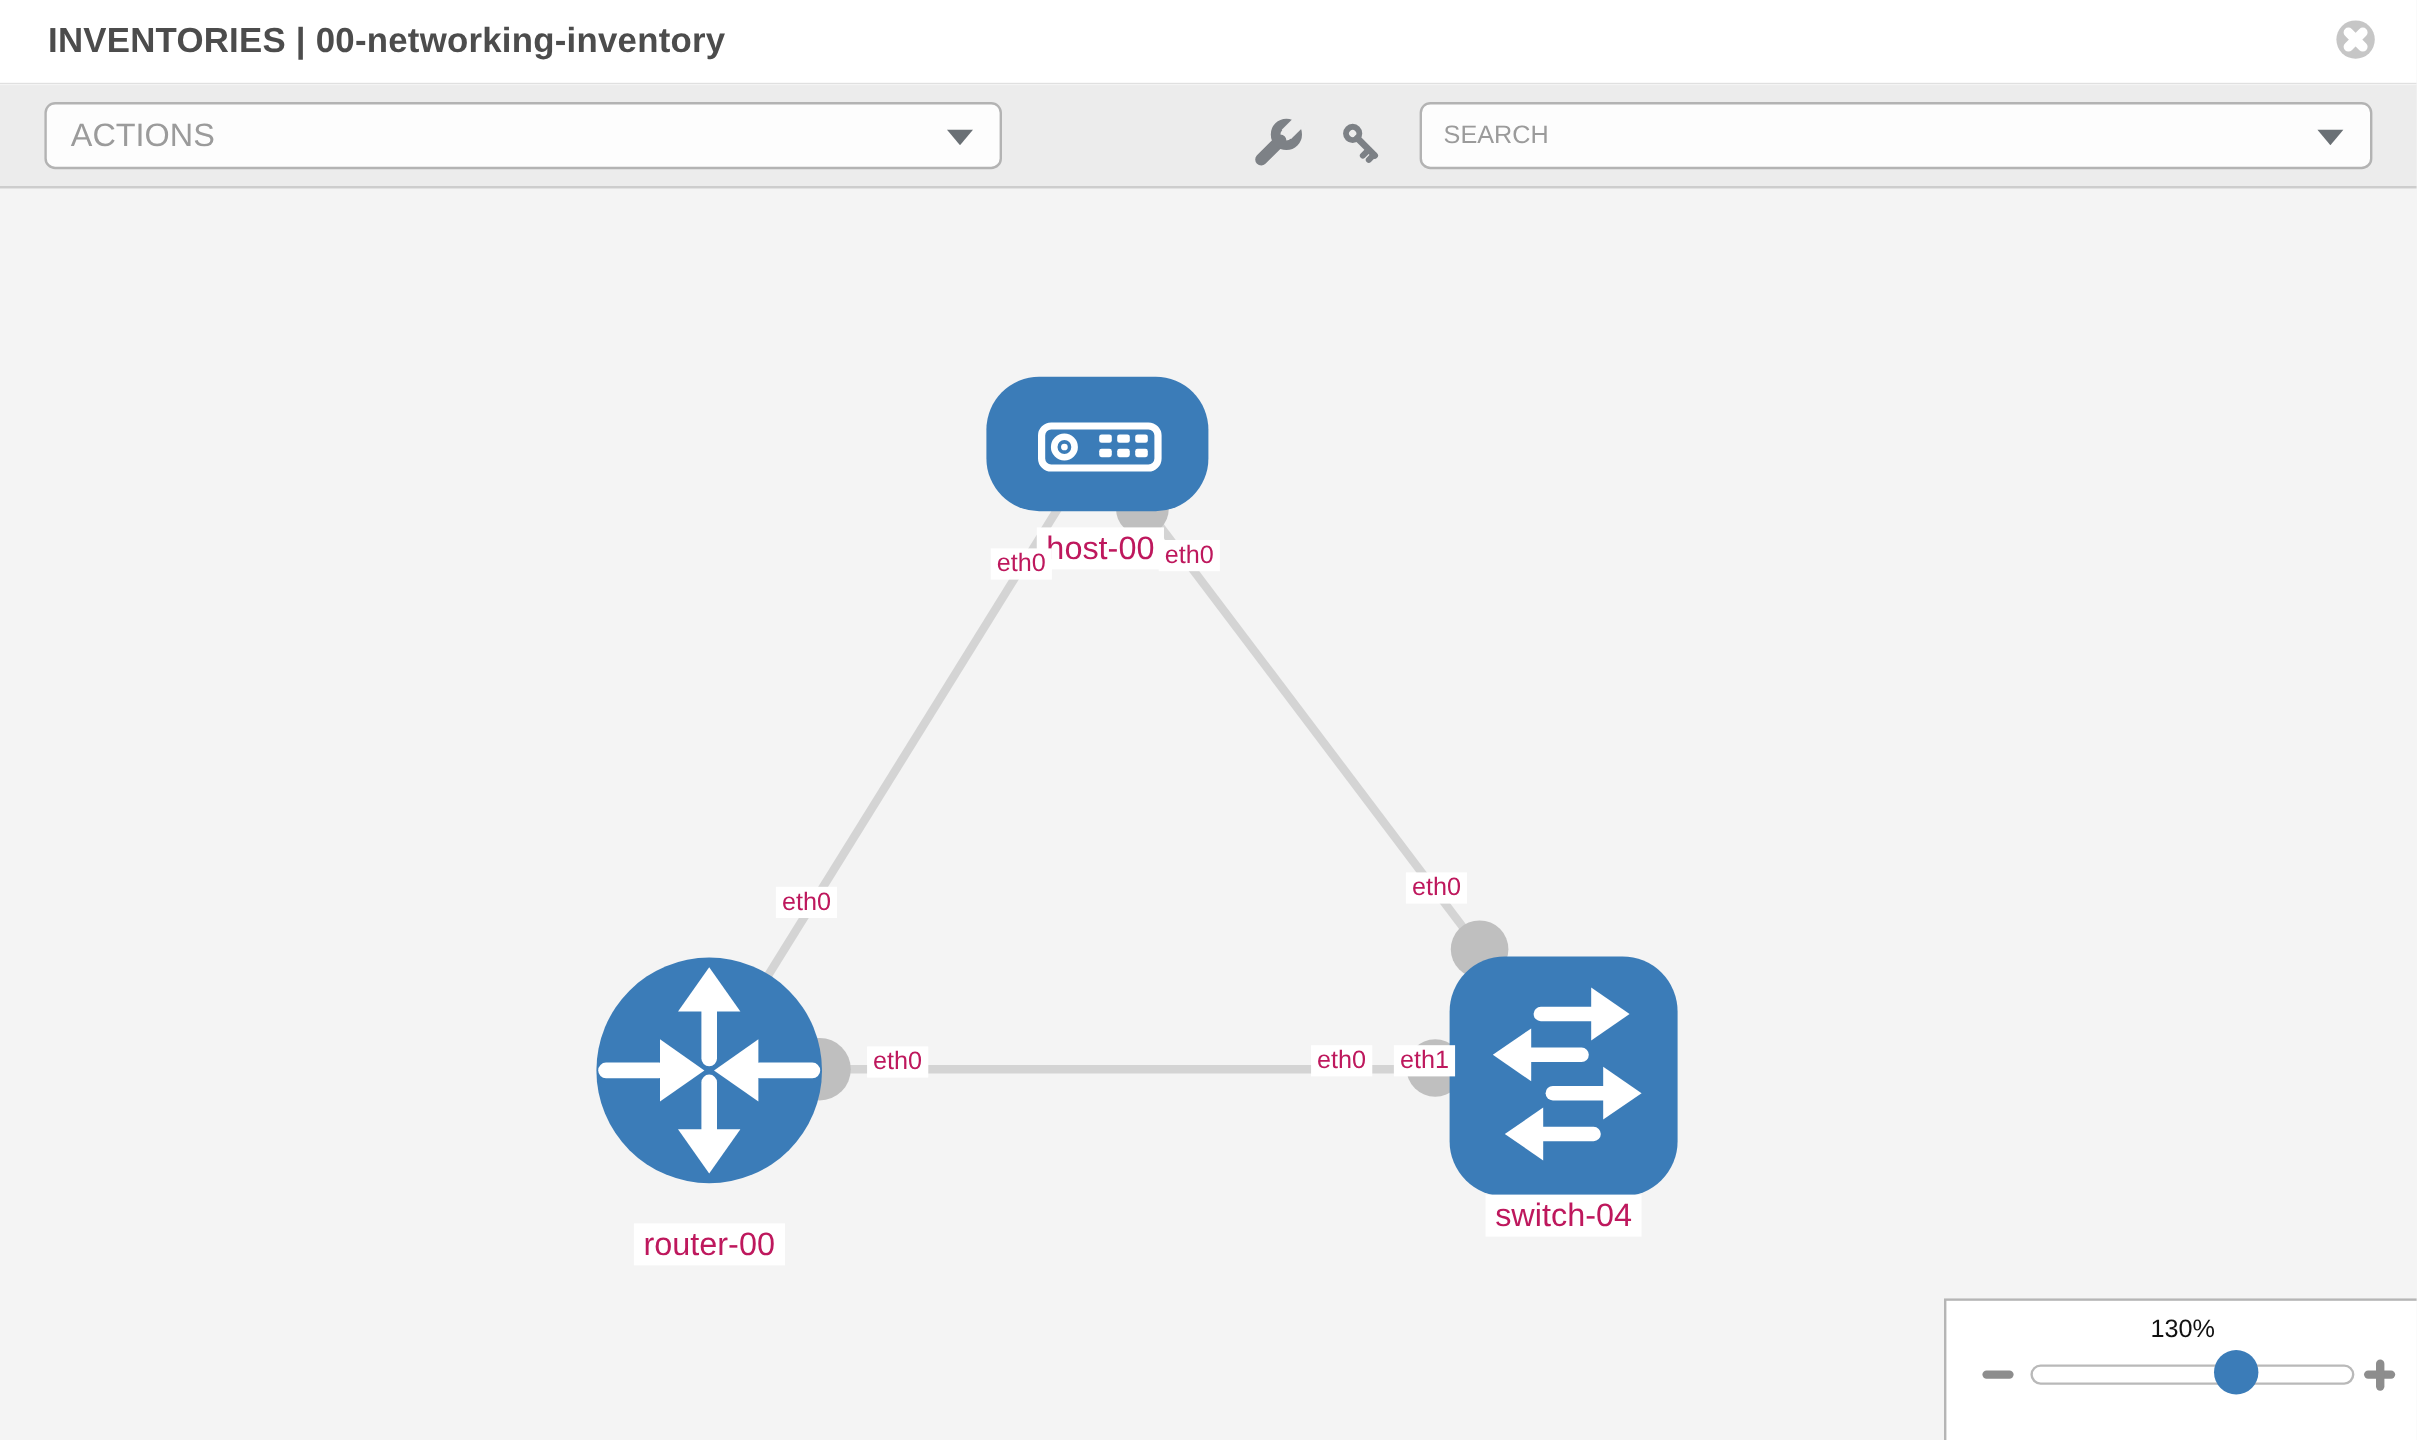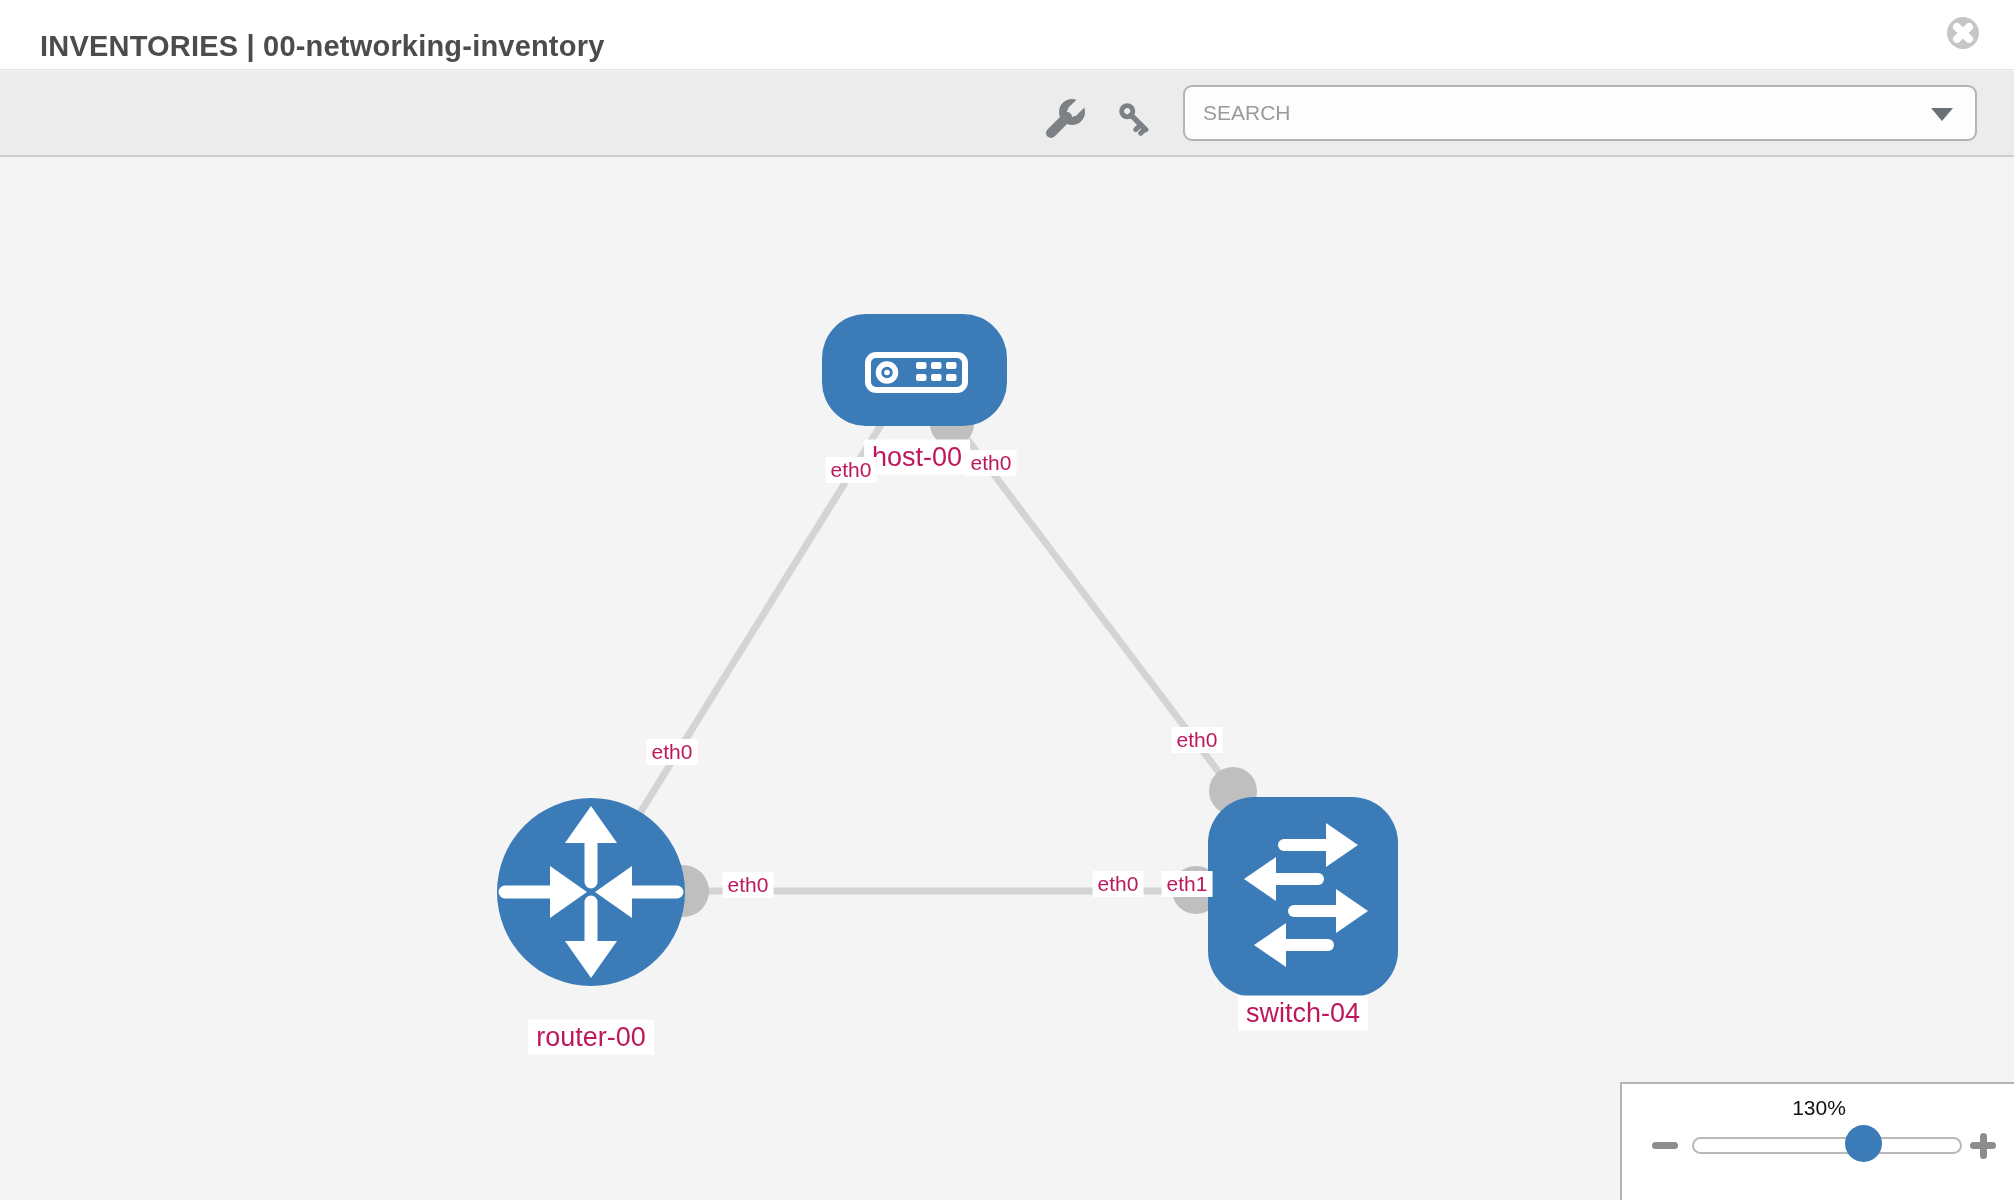--- a/index.html
+++ b/index.html
@@ -4,21 +4,21 @@
 <style>
   * { margin:0; padding:0; box-sizing:border-box; }
   html,body { width:2014px; height:1200px; }
   body { font-family:"Liberation Sans", sans-serif; background:#f4f4f4; overflow:hidden; }
   .stage { position:relative; width:2014px; height:1200px; overflow:hidden; background:#f4f4f4; }
 
   
   .header { position:absolute; top:0; left:0; right:0; height:70px; background:#ffffff;
             border-bottom:1px solid #e0e0e0; z-index:20; }
   .page-title { position:absolute; left:40px; top:0; line-height:69px; font-size:29px;
-                font-weight:bold; color:#4c4c4c; letter-spacing:0.2px;margin-top:12px; }
+                font-weight:bold; color:#4c4c4c; letter-spacing:0.2px; }
   .close-btn { position:absolute; left:1945px; top:15px; width:36px; height:36px; cursor:pointer; }
 
   
   .toolbar { position:absolute; top:71px; left:0; right:0; height:86px; background:#ececec;
              border-bottom:2px solid #cdcdcd; z-index:20; }
   .combo { position:absolute; top:14px; height:56px; background:#fdfdfd;
            border:2px solid #b3b3b3; border-radius:9px; }
   .combo-actions { left:37px; width:798px; }
   .combo-search { left:1183px; width:794px; }
   .combo .ph { display:block; line-height:52px; padding-left:20px; font-size:27px; color:#9b9b9b; }
@@ -75,20 +75,26 @@
     <div class="close-btn">
       <svg width="36" height="36" viewBox="-18 -18 36 36">
         <circle cx="0" cy="0" r="16" fill="#c6c6c6"></circle>
         <path d="M -6 -6 L 6 6 M 6 -6 L -6 6" stroke="#ffffff" stroke-width="8" stroke-linecap="round" fill="none"></path>
       </svg>
     </div>
   </div>
 
   <div class="toolbar">
 
+    <div class="combo combo-actions">
+      <span class="ph">ACTIONS</span>
+      <svg class="chev" width="22" height="13" viewBox="0 0 22 13">
+        <polygon points="0,0 22,0 11,13" fill="#6a7075"></polygon>
+      </svg>
+    </div>
 
     <div class="tool-icon wrench">
       <svg width="44" height="44" viewBox="-22 -22 44 44">
         <path d="M -14 14 L 2 -2" stroke="#7d8186" stroke-width="10" stroke-linecap="round" fill="none"></path>
         <circle cx="7" cy="-7" r="9" stroke="#7d8186" stroke-width="8" fill="none"></circle>
         <path d="M 7 -7 L 20 -20" stroke="#ececec" stroke-width="11" fill="none"></path>
       </svg>
     </div>
 
     <div class="tool-icon key">

